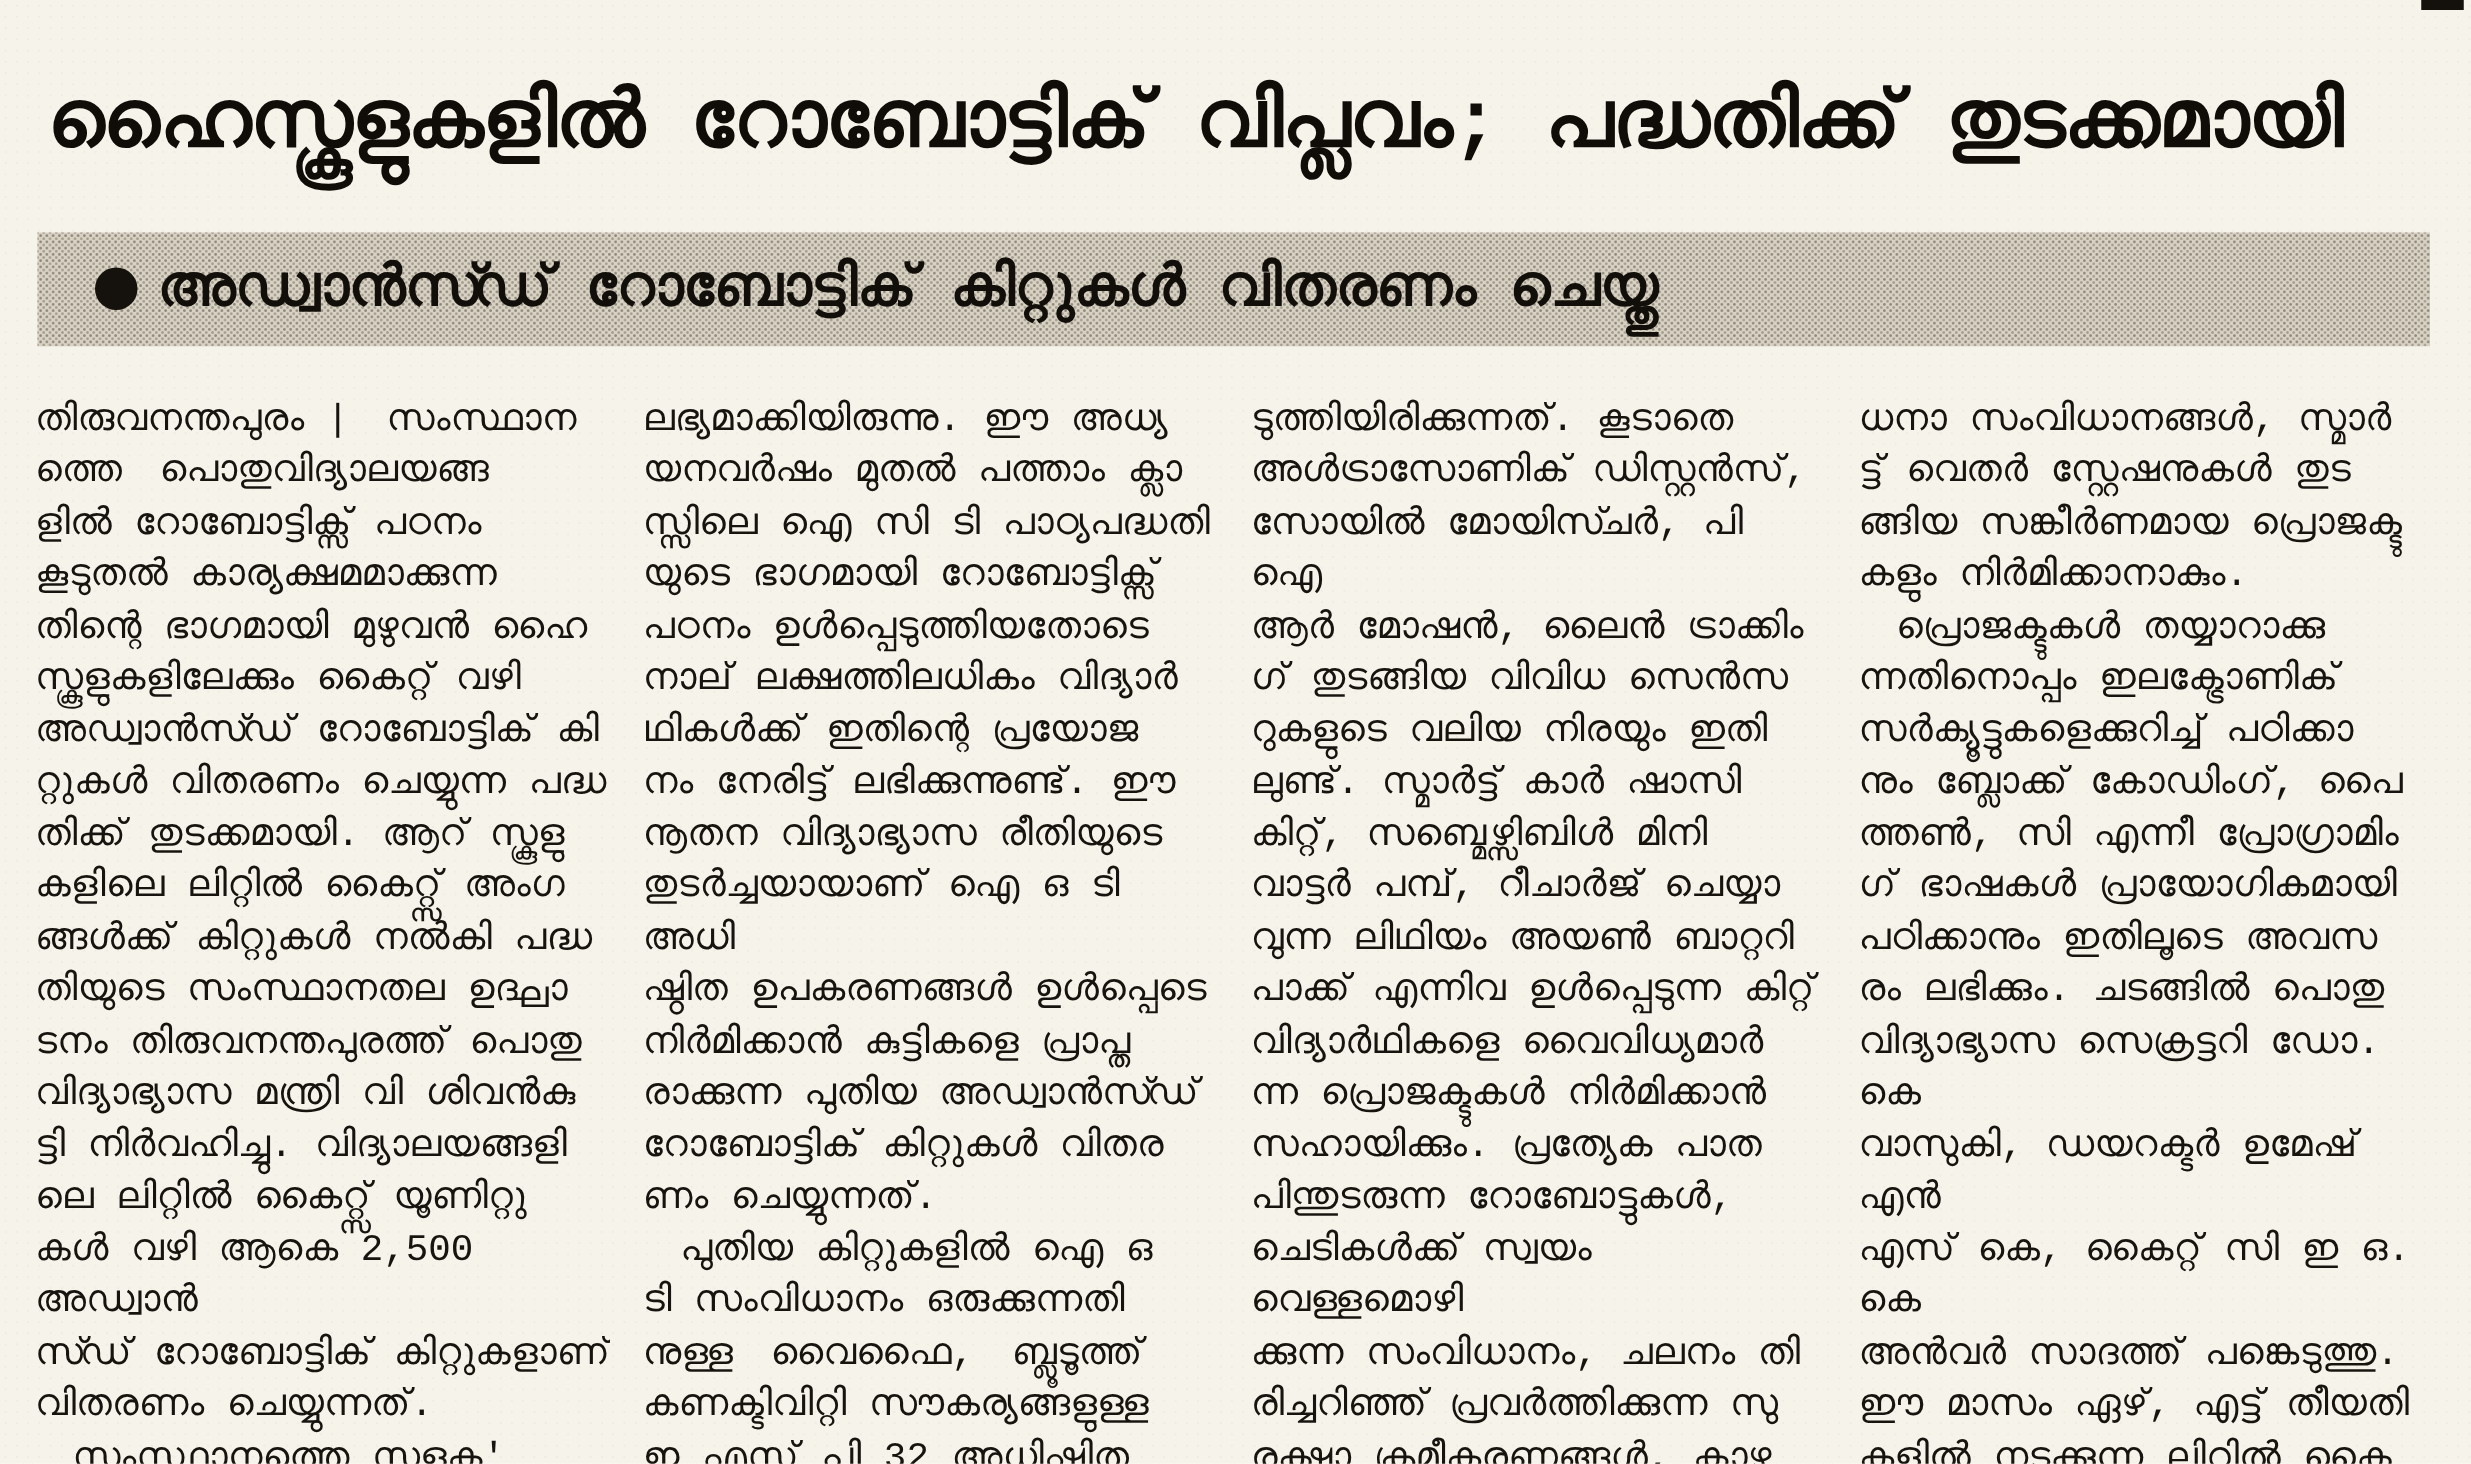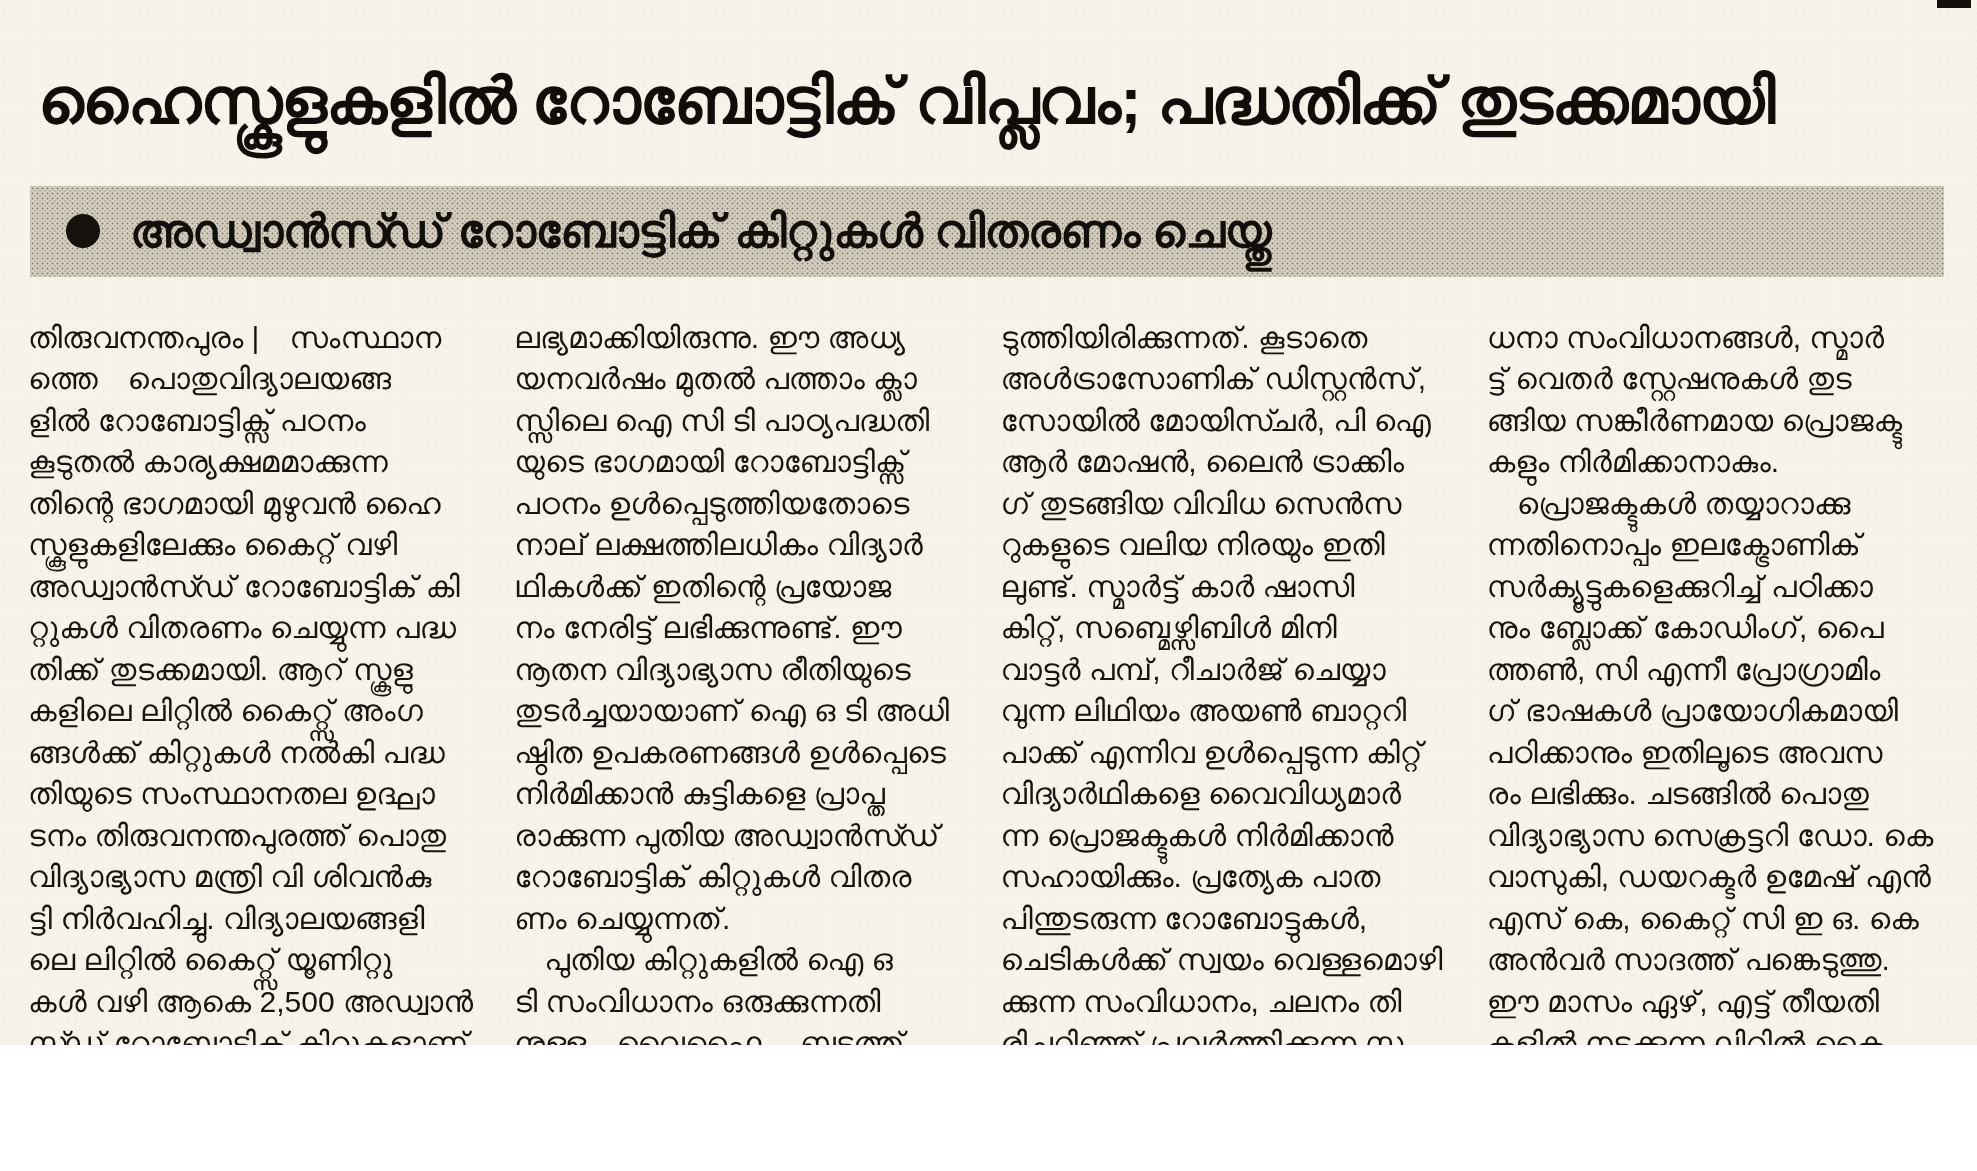--- a/index.html
+++ b/index.html
@@ -1,24 +1,24 @@
 <!DOCTYPE html>
 <html lang="ml"><head>
 <meta charset="utf-8">
 <style>
   html, body { margin: 0; padding: 0; }
   .page {
     position: relative;
     width: 1977px;
-    height: 1045px;
+    height: 1171px;
     background-color: #f6f3eb;
     background-image: radial-gradient(rgba(70,58,42,0.045) 1px, transparent 1.1px);
     background-size: 9px 9px;
     overflow: hidden;
-    font-family: Liberation Sans, sans-serif;
+    font-family: Liberation Mono, monospace;
     color: #16120d;
   }
   .headline {
     padding: 18px 38px 0 38px;
     font-size: 64px;
     font-weight: 800;
     letter-spacing: -1px;
     line-height: 1.28;
     white-space: nowrap;
     color: #100d09;
@@ -27,22 +27,22 @@
     margin: 14px 33px 0 30px;
     height: 91px;
     background-color: #d8d2c4;
     background-image:
       radial-gradient(#8f887a 0.9px, transparent 1.15px),
       radial-gradient(#a59d8d 0.9px, transparent 1.15px);
     background-size: 5px 5px, 5px 5px;
     background-position: 0 0, 2.5px 2.5px;
     display: flex;
     align-items: center;
-    gap: 30px;
-    padding-left: 36px;
+    gap: 16px;
+    padding-left: 46px;
     box-sizing: border-box;
   }
   .bullet {
     width: 34px;
     height: 34px;
     border-radius: 50%;
     background: #15110c;
     flex: 0 0 auto;
   }
   .subhead-text {

